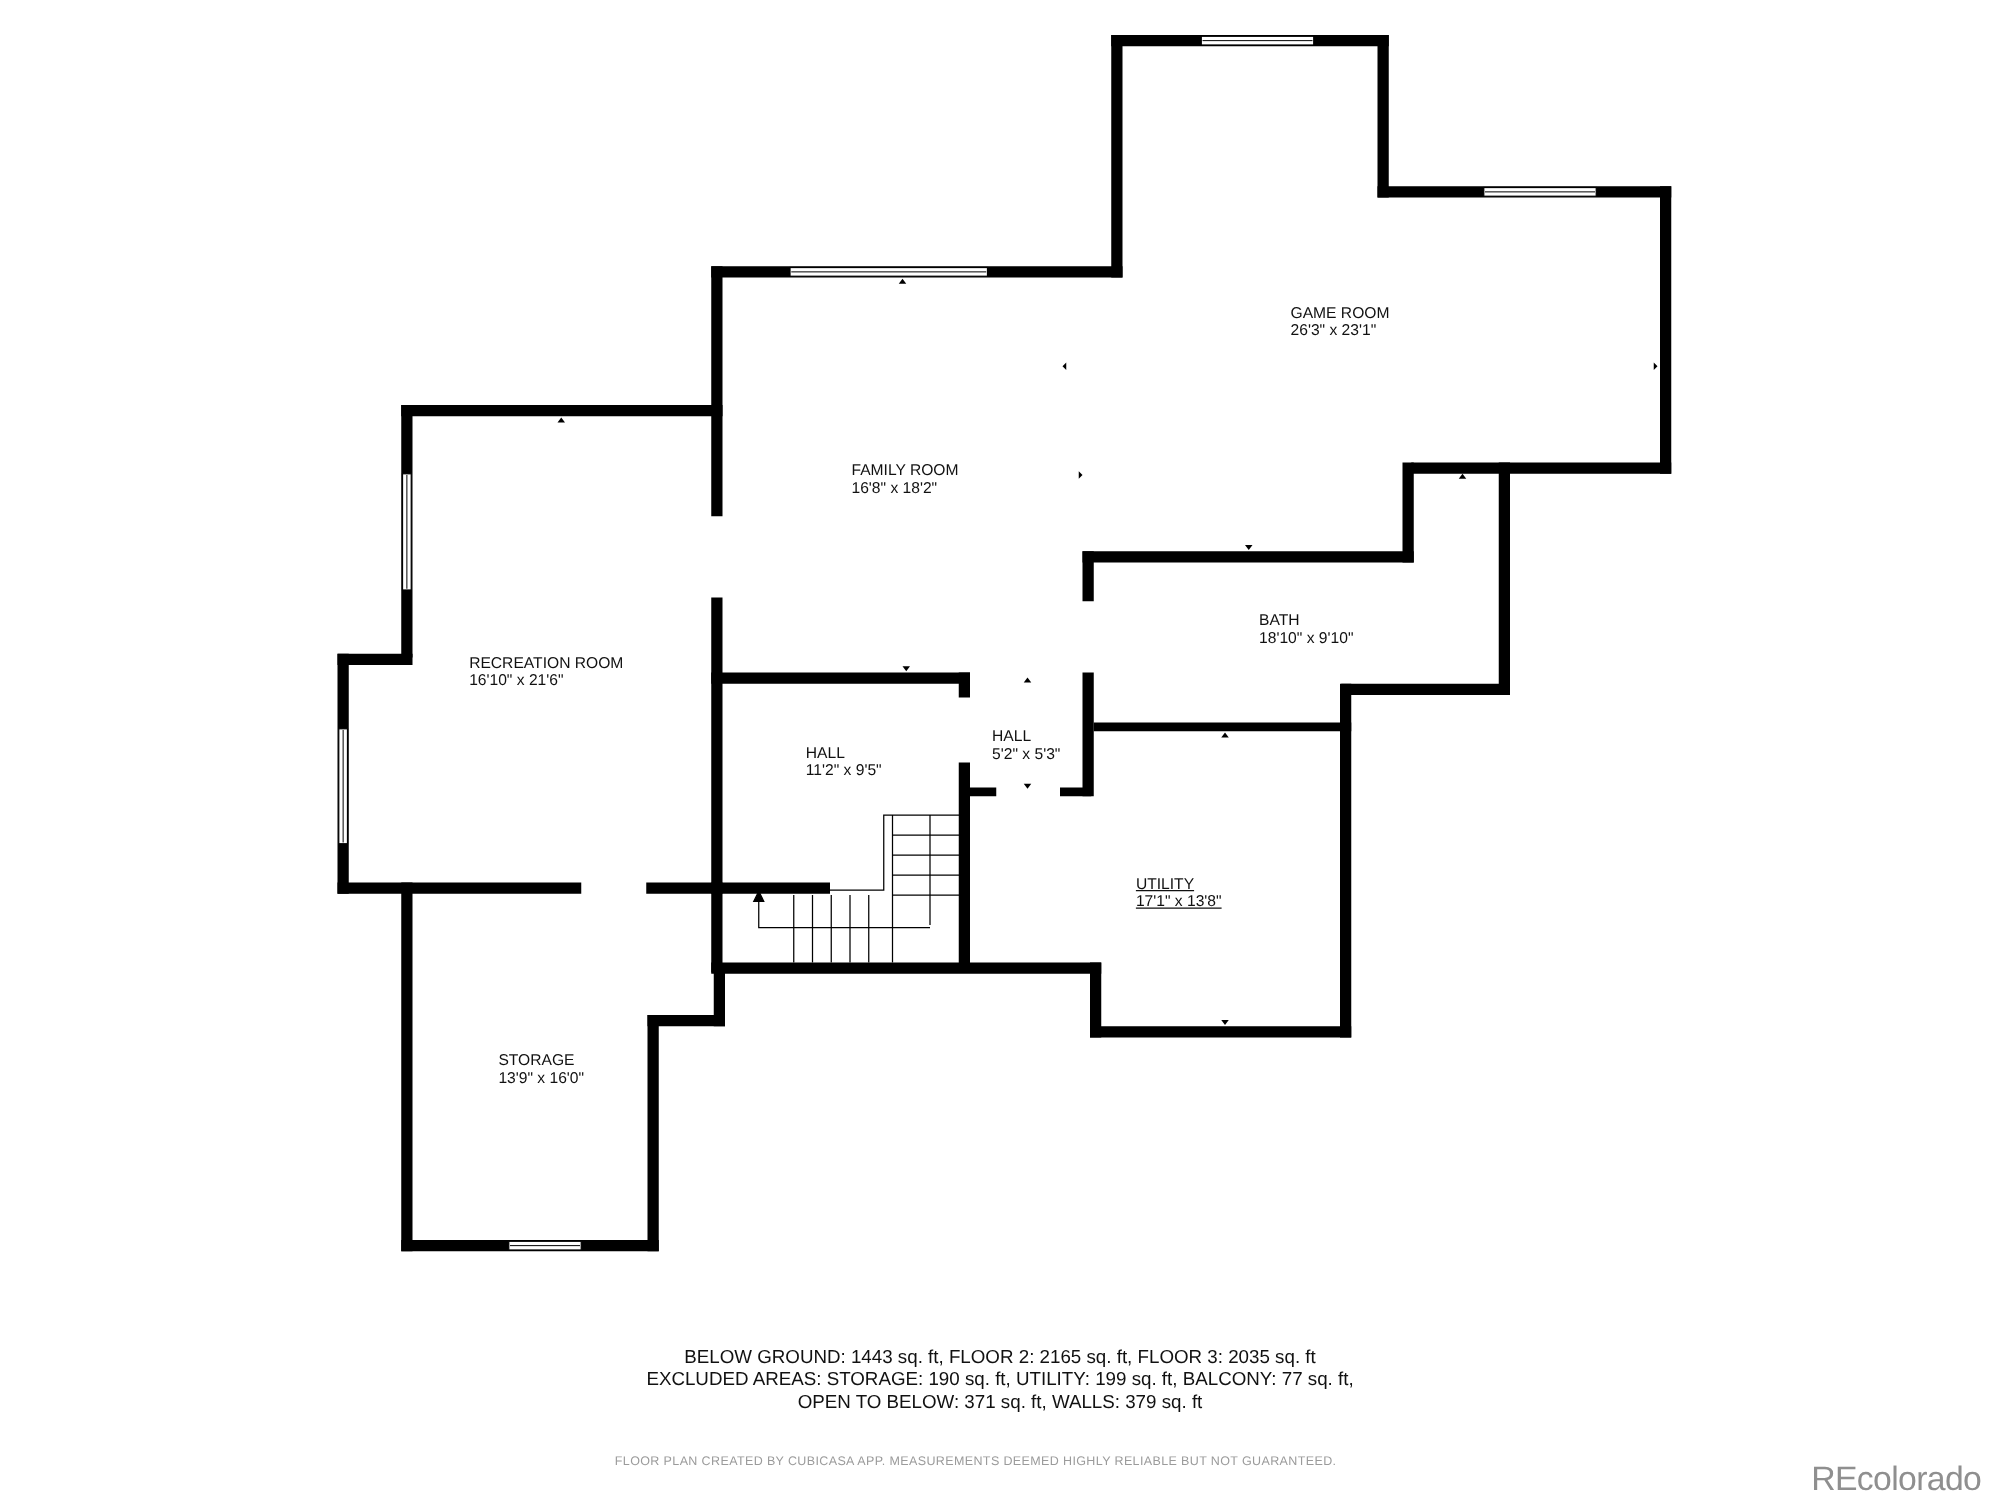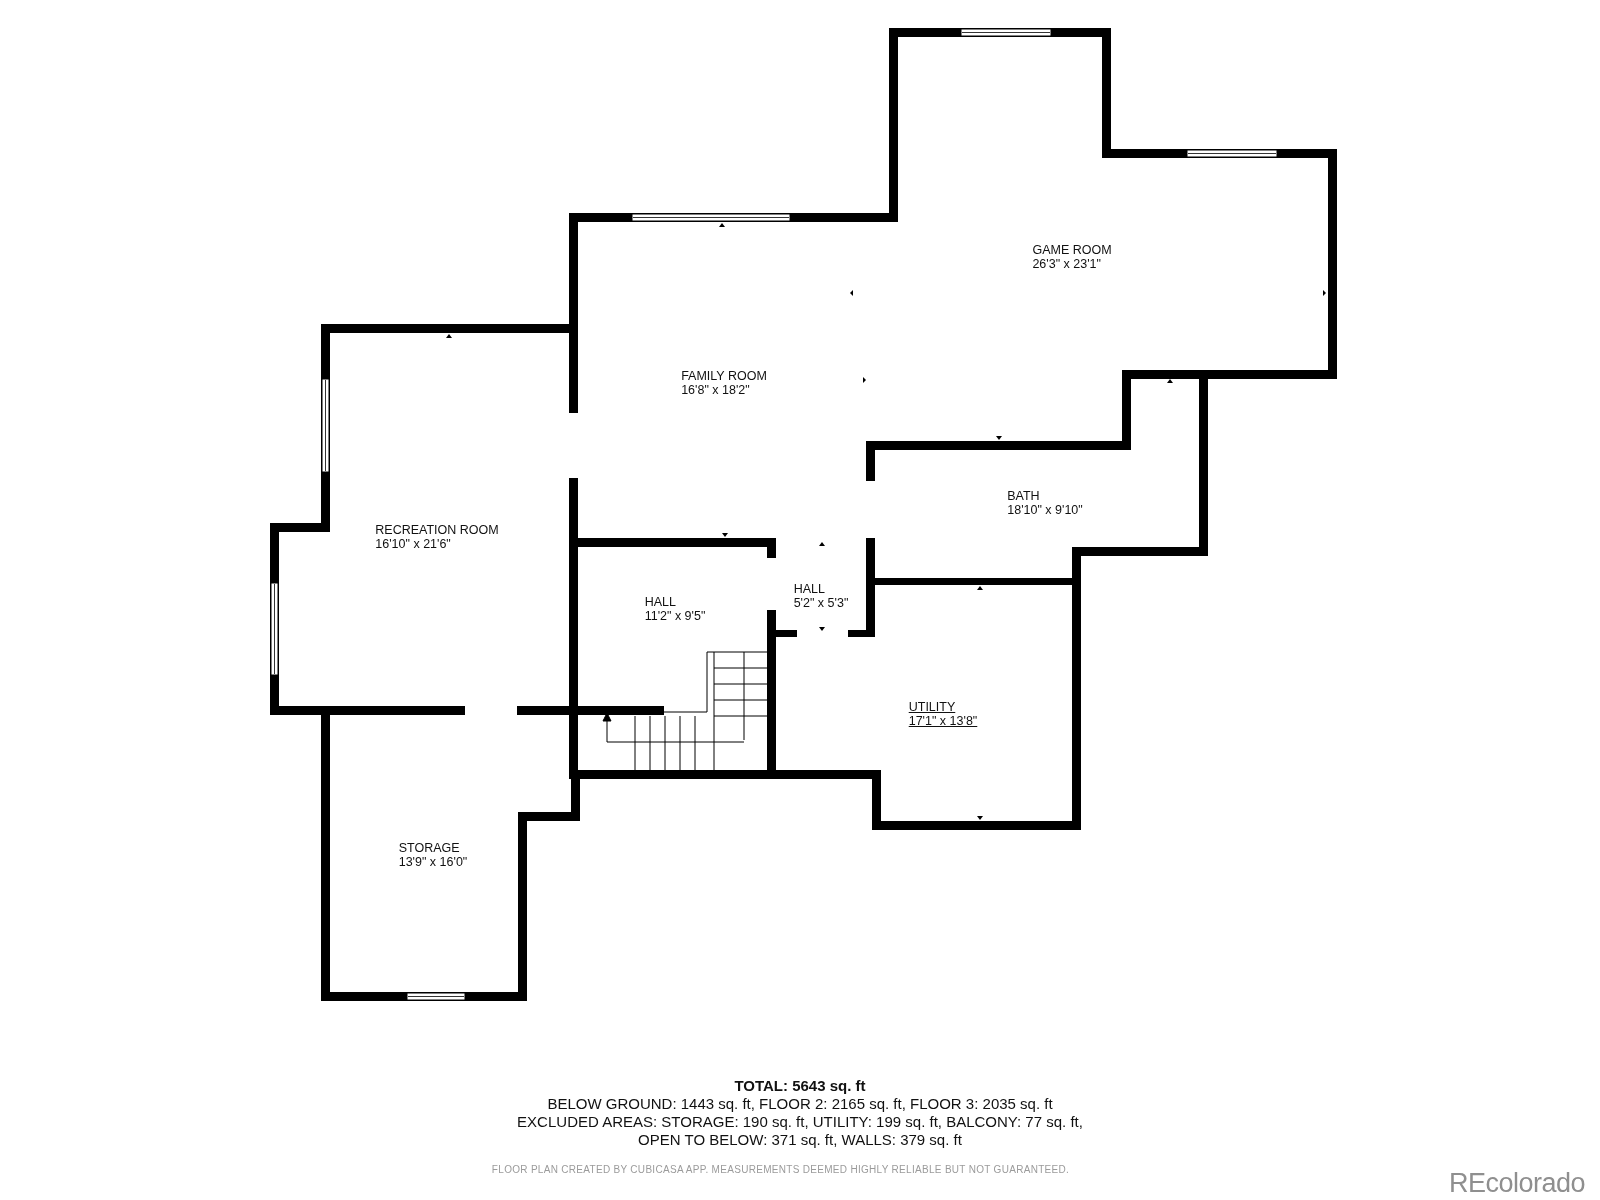--- a/index.html
+++ b/index.html
@@ -139,20 +139,19 @@
 <div class="room-label" style="left:943px;top:700px;text-decoration:underline;">
   <div>UTILITY</div>
   <div>17'1" x 13'8"</div>
 </div>
 <div class="room-label" style="left:433px;top:841px;">
   <div>STORAGE</div>
   <div>13'9" x 16'0"</div>
 </div>
 
 <div class="summary">
-  <div class="total">TOTAL: 5643 sq. ft</div>
   <div>BELOW GROUND: 1443 sq. ft, FLOOR 2: 2165 sq. ft, FLOOR 3: 2035 sq. ft</div>
   <div>EXCLUDED AREAS: STORAGE: 190 sq. ft, UTILITY: 199 sq. ft, BALCONY: 77 sq. ft,</div>
   <div>OPEN TO BELOW: 371 sq. ft, WALLS: 379 sq. ft</div>
 </div>
 
 <div class="disclaimer">FLOOR PLAN CREATED BY CUBICASA APP. MEASUREMENTS DEEMED HIGHLY RELIABLE BUT NOT GUARANTEED.</div>
 <div class="watermark">REcolorado</div>
 
 </body></html>

